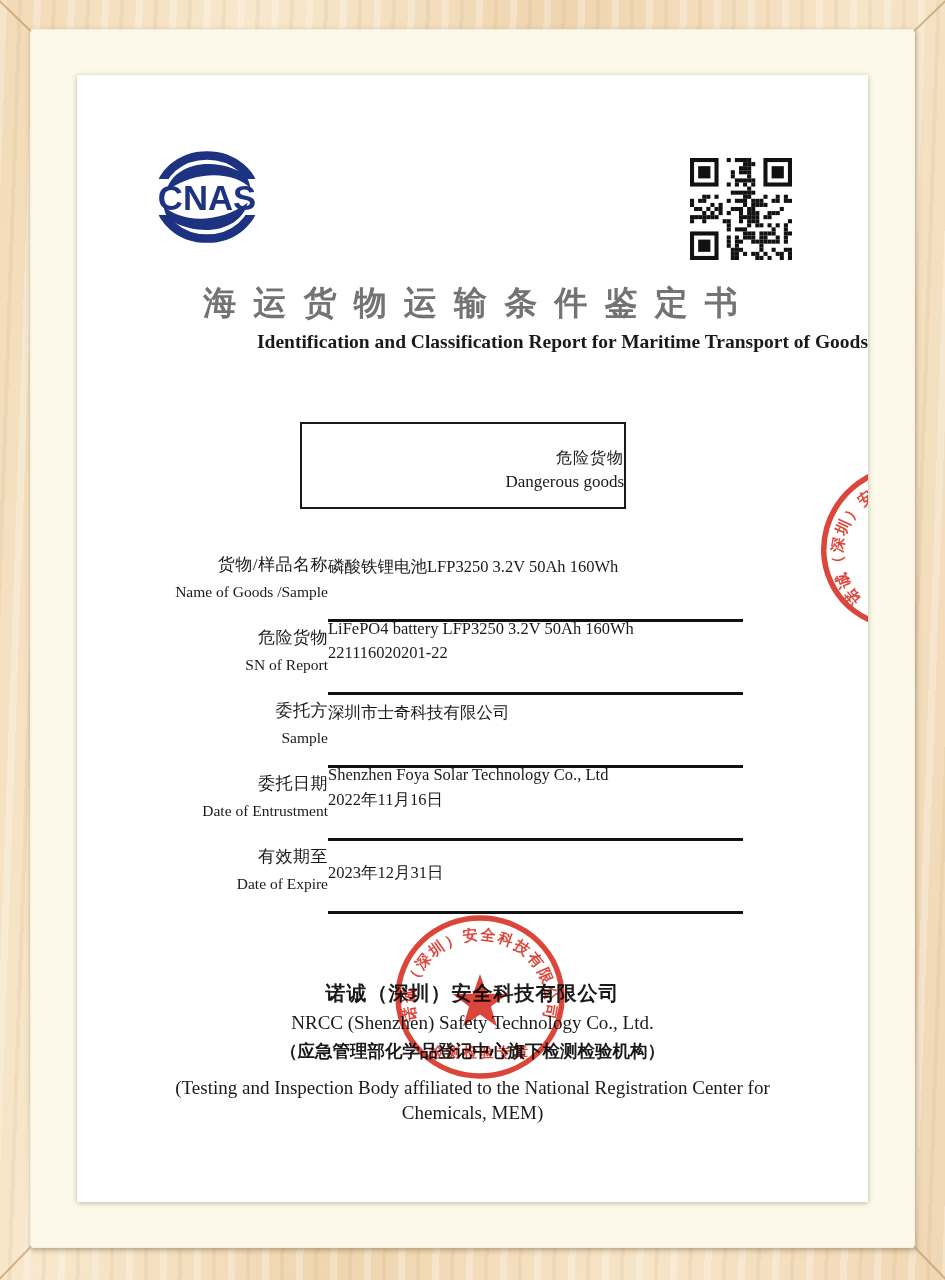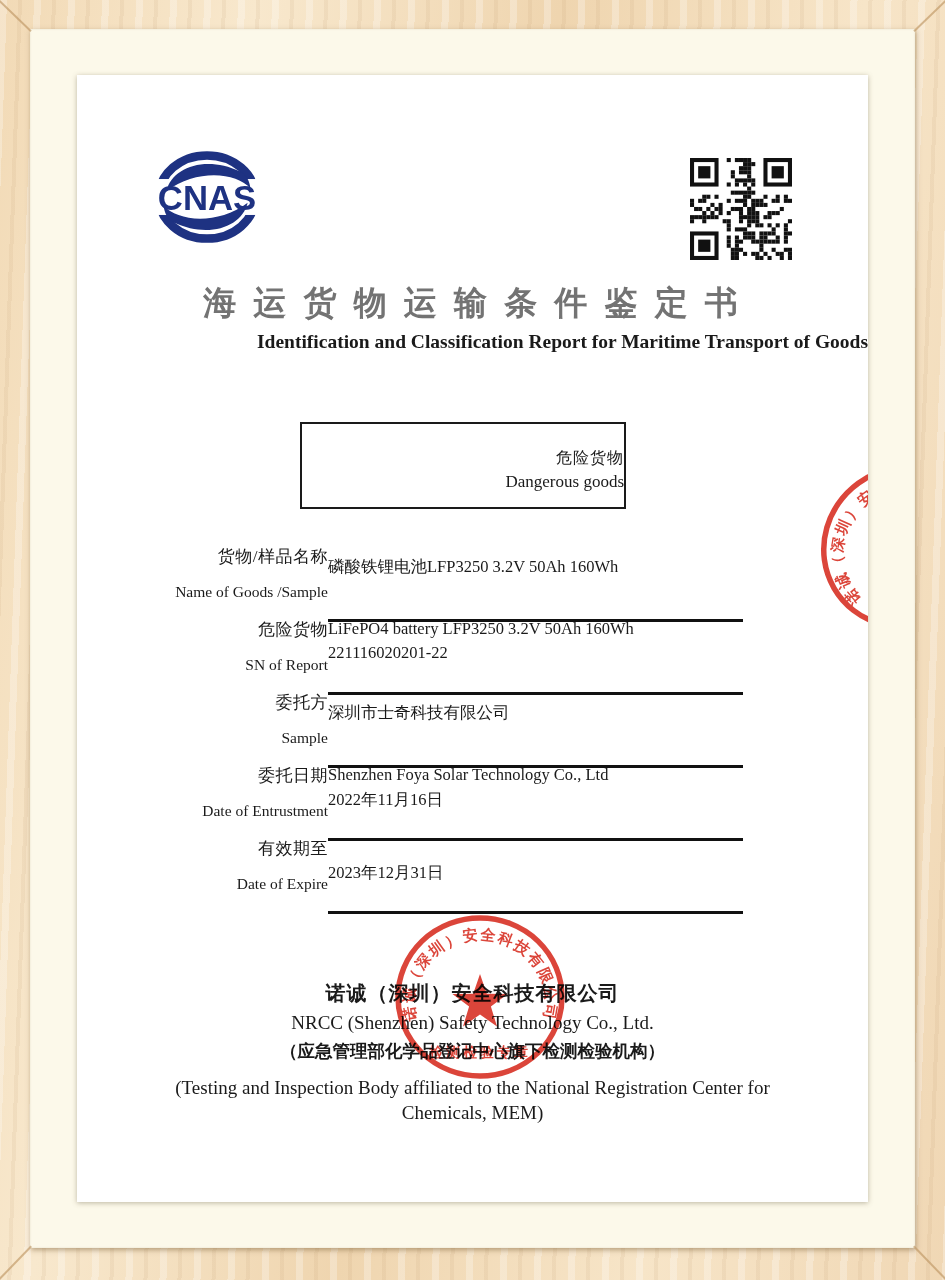--- a/index.html
+++ b/index.html
@@ -36,21 +36,21 @@
     font-weight:bold;font-size:33px;letter-spacing:4px;color:#737373;}
   .title-en{left:0;top:256px;width:100%;text-align:right;font-weight:bold;font-size:19.5px;}
   
   .dg-box{left:223px;top:347px;width:322px;height:59px;border:2px solid #1a1a1a;
     text-align:right;padding-top:24px;}
   .dg-zh{font-size:16px;letter-spacing:1px;}
   .dg-en{font-size:17px;margin-top:3px;}
   
   .row{left:0;width:100%;height:77px;}
   .row .lab{position:absolute;left:0;top:0;width:251px;text-align:right;}
-  .row .lab .zh{position:absolute;right:0;top:0;width:100%;font-size:17px;letter-spacing:.5px;}
+  .row .lab .zh{position:absolute;right:0;top:8px;width:100%;font-size:17px;letter-spacing:.5px;}
   .row .lab .en{position:absolute;right:0;top:38px;width:100%;font-size:15.5px;}
   .row .val{position:absolute;left:251px;top:0;width:415px;height:74px;border-bottom:3px solid #111;}
   .row.double .v1{position:absolute;left:0;top:11px;width:100%;font-size:16.5px;}
   .row.double .v2{position:absolute;left:0;top:39px;width:100%;font-size:16.5px;margin-top:35px;}
   .row.single .v1{position:absolute;left:0;top:25px;width:100%;font-size:16.5px;}
   
   .issuer{left:0;top:905px;width:100%;text-align:center;}
   .iss-zh{font-family:"Liberation Sans",sans-serif;font-weight:bold;font-size:20px;letter-spacing:1px;}
   .iss-en{font-size:19px;margin-top:5px;}
   .iss-af-zh{font-family:"Liberation Sans",sans-serif;font-weight:bold;font-size:17.5px;margin-top:5px;}

